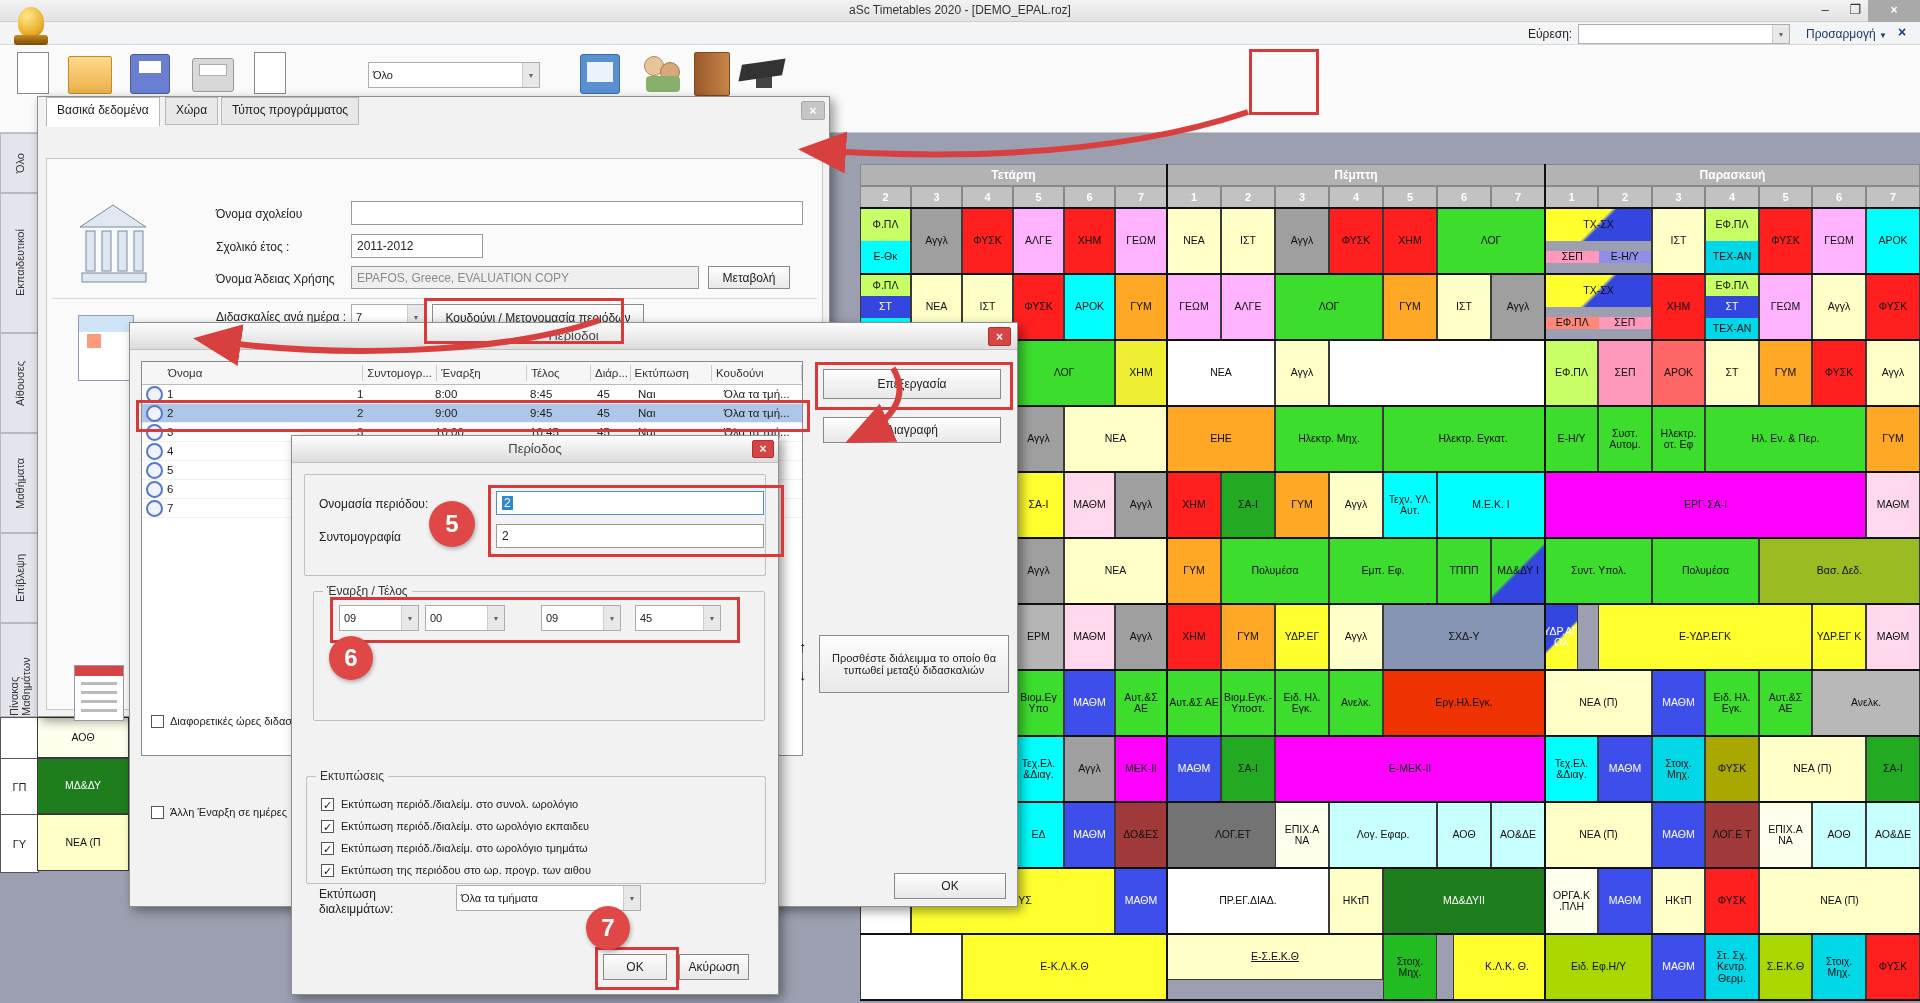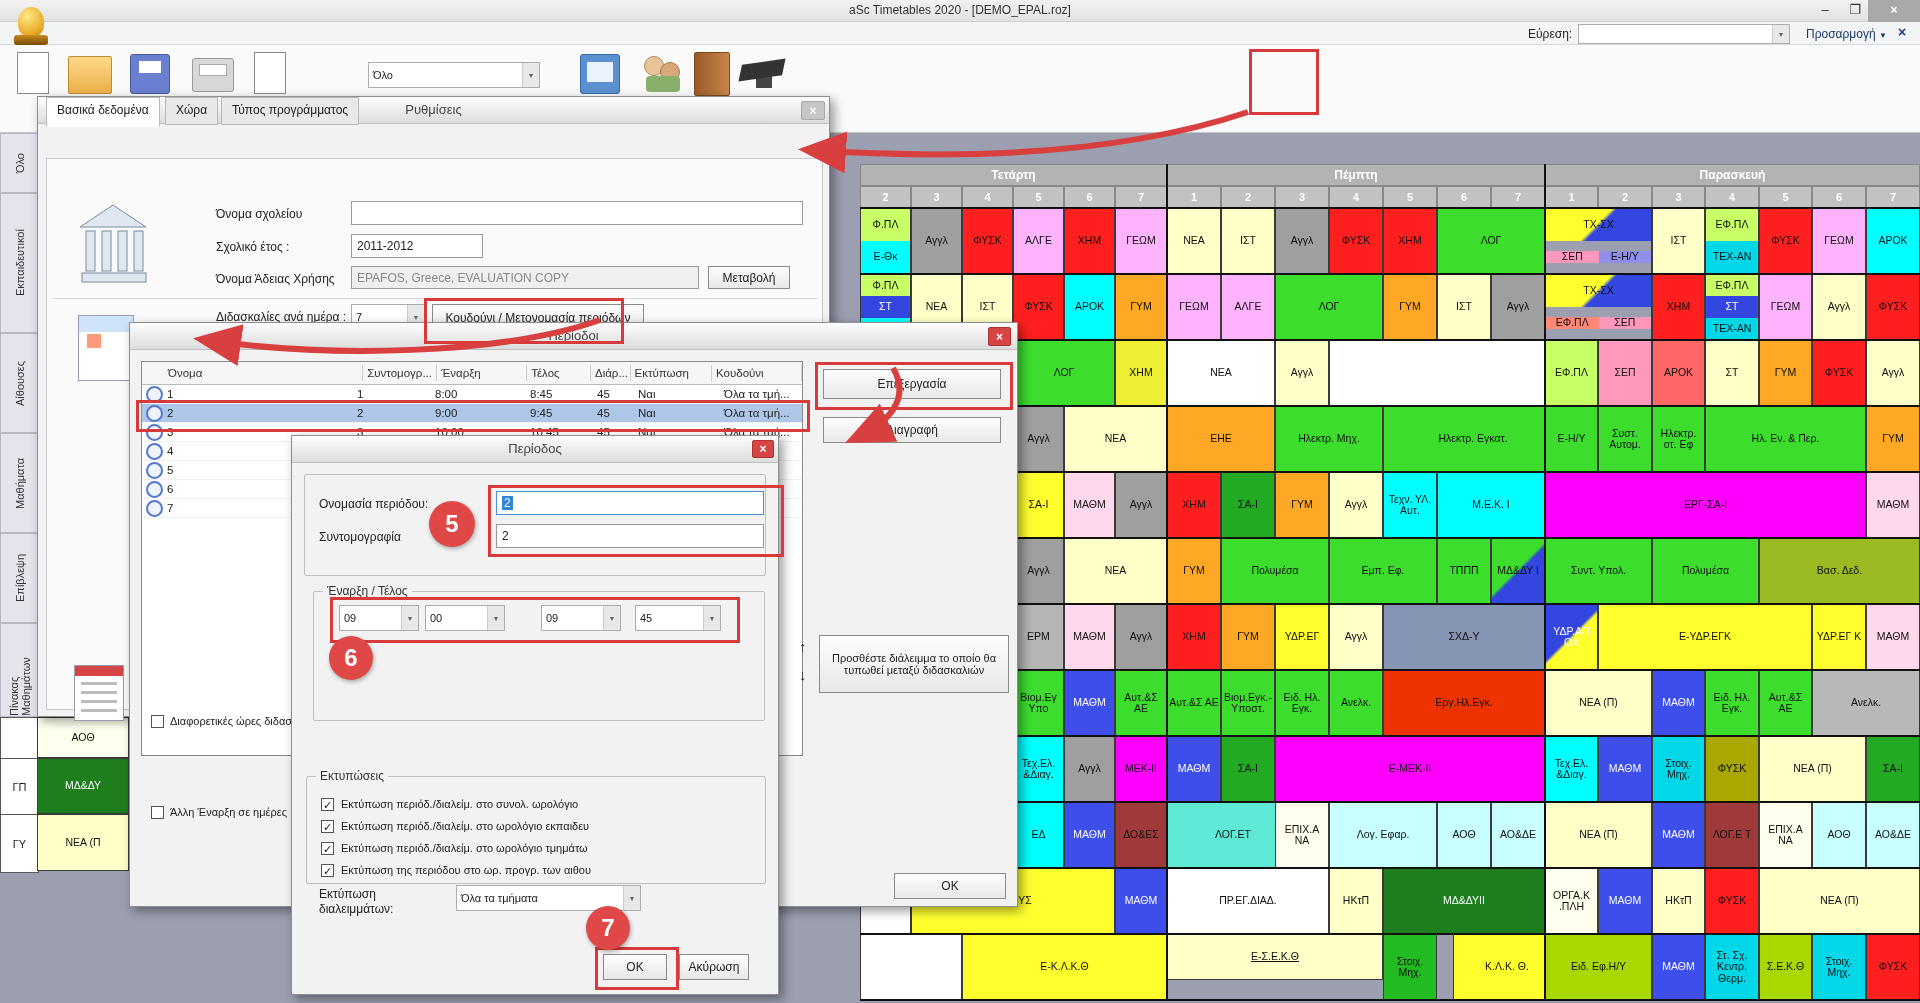--- a/index.html
+++ b/index.html
@@ -379,21 +379,21 @@
     <div class="hline" style="left: 860px; top: 537px; width: 1060px; height: 2px;"></div>
     <div class="tcell" style="left: 860px; top: 604px; width: 153px; height: 66px; background: rgb(255, 255, 255);"></div>
     <div class="tcell" style="left: 1013px; top: 604px; width: 51px; height: 66px; background: rgb(181, 181, 181);">ΕΡΜ</div>
     <div class="tcell" style="left: 1064px; top: 604px; width: 51px; height: 66px; background: rgb(255, 216, 238);">ΜΑΘΜ</div>
     <div class="tcell" style="left: 1115px; top: 604px; width: 52px; height: 66px; background: rgb(159, 159, 159);">Αγγλ</div>
     <div class="tcell" style="left: 1167px; top: 604px; width: 54px; height: 66px; background: rgb(255, 31, 31);">ΧΗΜ</div>
     <div class="tcell" style="left: 1221px; top: 604px; width: 54px; height: 66px; background: rgb(255, 168, 38);">ΓΥΜ</div>
     <div class="tcell" style="left: 1275px; top: 604px; width: 54px; height: 66px; background: rgb(255, 255, 46);">ΥΔΡ.ΕΓ</div>
     <div class="tcell" style="left: 1329px; top: 604px; width: 54px; height: 66px; background: rgb(255, 255, 200);">Αγγλ</div>
     <div class="tcell" style="left: 1383px; top: 604px; width: 162px; height: 66px; background: rgb(135, 149, 181);">ΣΧΔ-Υ</div>
-    <div class="tcell" style="left: 1545px; top: 604px; width: 53px; height: 66px; background: linear-gradient(135deg, rgb(51, 70, 224) 48%, rgb(255, 255, 46) 52%); color: rgb(255, 255, 255);">ΥΔΡ.ΑΠ ΟΧ</div>
+    <div class="tcell" style="left: 1545px; top: 604px; width: 33px; height: 66px; background: linear-gradient(135deg, rgb(51, 70, 224) 48%, rgb(255, 255, 46) 52%); color: rgb(255, 255, 255);">ΥΔΡ.ΑΠ ΟΧ</div>
     <div class="tcell" style="left: 1598px; top: 604px; width: 214px; height: 66px; background: rgb(255, 255, 46);">Ε-ΥΔΡ.ΕΓΚ</div>
     <div class="tcell" style="left: 1812px; top: 604px; width: 54px; height: 66px; background: rgb(255, 255, 46);">ΥΔΡ.ΕΓ Κ</div>
     <div class="tcell" style="left: 1866px; top: 604px; width: 54px; height: 66px; background: rgb(255, 216, 238);">ΜΑΘΜ</div>
     <div class="hline" style="left: 860px; top: 603px; width: 1060px; height: 2px;"></div>
     <div class="tcell" style="left: 860px; top: 670px; width: 153px; height: 66px; background: rgb(255, 255, 255);"></div>
     <div class="tcell" style="left: 1013px; top: 670px; width: 51px; height: 66px; background: rgb(61, 221, 46);">Βιομ.Εγ Υπο</div>
     <div class="tcell" style="left: 1064px; top: 670px; width: 51px; height: 66px; background: rgb(61, 78, 234); color: rgb(255, 255, 255);">ΜΑΘΜ</div>
     <div class="tcell" style="left: 1115px; top: 670px; width: 52px; height: 66px; background: rgb(61, 221, 46);">Αυτ.&amp;Σ ΑΕ</div>
     <div class="tcell" style="left: 1167px; top: 670px; width: 54px; height: 66px; background: rgb(61, 221, 46);">Αυτ.&amp;Σ ΑΕ</div>
     <div class="tcell" style="left: 1221px; top: 670px; width: 54px; height: 66px; background: rgb(61, 221, 46);">Βιομ.Εγκ.-Υποστ.</div>
@@ -417,21 +417,21 @@
     <div class="tcell" style="left: 1598px; top: 736px; width: 54px; height: 66px; background: rgb(61, 78, 234); color: rgb(255, 255, 255);">ΜΑΘΜ</div>
     <div class="tcell" style="left: 1652px; top: 736px; width: 53px; height: 66px; background: rgb(0, 216, 232);">Στοιχ. Μηχ.</div>
     <div class="tcell" style="left: 1705px; top: 736px; width: 54px; height: 66px; background: rgb(168, 168, 0);">ΦΥΣΚ</div>
     <div class="tcell" style="left: 1759px; top: 736px; width: 107px; height: 66px; background: rgb(255, 255, 200);">ΝΕΑ (Π)</div>
     <div class="tcell" style="left: 1866px; top: 736px; width: 54px; height: 66px; background: rgb(34, 170, 34);">ΣΑ-Ι</div>
     <div class="hline" style="left: 860px; top: 735px; width: 1060px; height: 2px;"></div>
     <div class="tcell" style="left: 860px; top: 802px; width: 153px; height: 66px; background: rgb(255, 255, 255);"></div>
     <div class="tcell" style="left: 1013px; top: 802px; width: 51px; height: 66px; background: rgb(0, 255, 255);">ΕΔ</div>
     <div class="tcell" style="left: 1064px; top: 802px; width: 51px; height: 66px; background: rgb(61, 78, 234); color: rgb(255, 255, 255);">ΜΑΘΜ</div>
     <div class="tcell" style="left: 1115px; top: 802px; width: 52px; height: 66px; background: rgb(160, 58, 58);">ΔΟ&amp;ΕΣ</div>
-    <div class="tcell" style="left: 1167px; top: 802px; width: 132px; height: 66px; background: #5eead4;">ΛΟΓ.ΕΤ</div>
+    <div class="tcell" style="left: 1167px; top: 802px; width: 132px; height: 66px; background: #737373;">ΛΟΓ.ΕΤ</div>
     <div class="tcell" style="left: 1275px; top: 802px; width: 54px; height: 66px; background: rgb(255, 255, 238);">ΕΠΙΧ.Α ΝΑ</div>
     <div class="tcell" style="left: 1329px; top: 802px; width: 108px; height: 66px; background: rgb(200, 255, 255);">Λογ. Εφαρ.</div>
     <div class="tcell" style="left: 1437px; top: 802px; width: 54px; height: 66px; background: rgb(200, 255, 255);">ΑΟΘ</div>
     <div class="tcell" style="left: 1491px; top: 802px; width: 54px; height: 66px; background: rgb(200, 255, 255);">ΑΟ&amp;ΔΕ</div>
     <div class="tcell" style="left: 1545px; top: 802px; width: 107px; height: 66px; background: rgb(255, 255, 200);">ΝΕΑ (Π)</div>
     <div class="tcell" style="left: 1652px; top: 802px; width: 53px; height: 66px; background: rgb(61, 78, 234); color: rgb(255, 255, 255);">ΜΑΘΜ</div>
     <div class="tcell" style="left: 1705px; top: 802px; width: 54px; height: 66px; background: rgb(160, 58, 58);">ΛΟΓ.Ε Τ</div>
     <div class="tcell" style="left: 1759px; top: 802px; width: 53px; height: 66px; background: rgb(255, 255, 238);">ΕΠΙΧ.Α ΝΑ</div>
     <div class="tcell" style="left: 1812px; top: 802px; width: 54px; height: 66px; background: rgb(200, 255, 255);">ΑΟΘ</div>
     <div class="tcell" style="left: 1866px; top: 802px; width: 54px; height: 66px; background: rgb(200, 255, 255);">ΑΟ&amp;ΔΕ</div>
@@ -473,21 +473,20 @@
 <div id="sidetabs">
     <div class="sidetab" style="top: 133px; height: 58px;">Όλο</div>
     <div class="sidetab" style="top: 193px; height: 138px;">Εκπαιδευτικοί</div>
     <div class="sidetab" style="top: 333px; height: 98px;">Αίθουσες</div>
     <div class="sidetab" style="top: 433px; height: 98px;">Μαθήματα</div>
     <div class="sidetab" style="top: 533px; height: 88px;">Επίβλεψη</div>
     <div class="sidetab" style="top: 623px; height: 92px;">Πίνακας Μαθημάτων</div>
   </div>
 
 <div class="abs dialog" style="left:37px;top:96px;width:793px;height:621px;z-index:10">
-  <div class="dlg-title">Ρυθμίσεις</div>
   <div class="dlg-x gray abs" style="left:763px;top:4px;width:24px;height:19px;line-height:18px">×</div>
   <div class="tabstrip-tab active" style="left:8px">Βασικά δεδομένα</div>
   <div class="tabstrip-tab" style="left:127px">Χώρα</div>
   <div class="tabstrip-tab" style="left:183px">Τύπος προγράμματος</div>
   <div class="abs" style="left:8px;top:61px;width:777px;height:552px;background:#fafafa;border:1px solid #c8c8c8"></div>
 
   <div class="abs" style="left:38px;top:104px">
     <svg width="74" height="88" viewBox="0 0 74 88">
         <polygon points="37,4 70,26 4,26" class="bank"></polygon>
         <rect x="10" y="30" width="9" height="40" class="bank"></rect>

